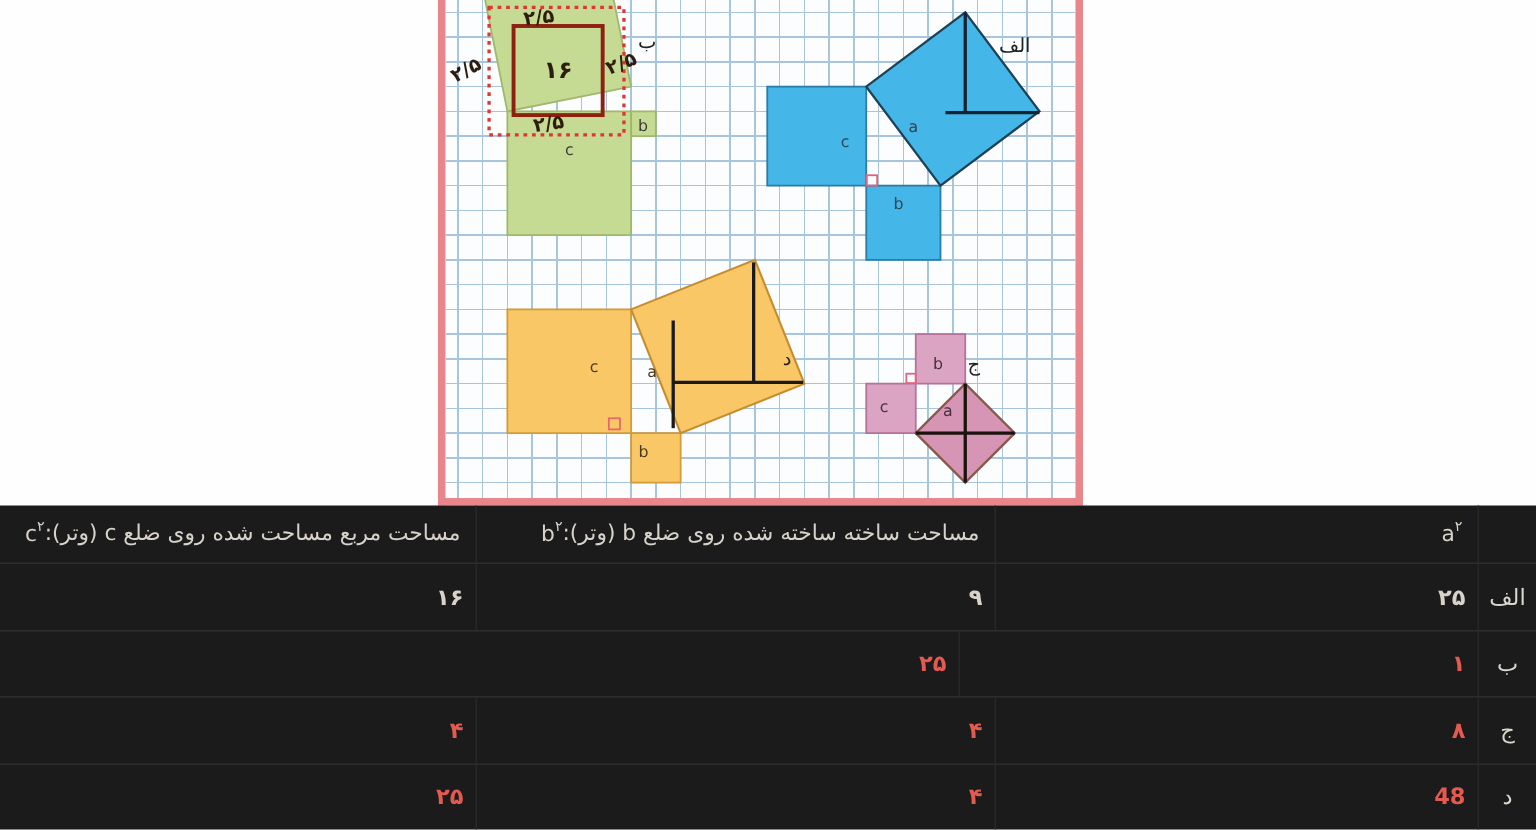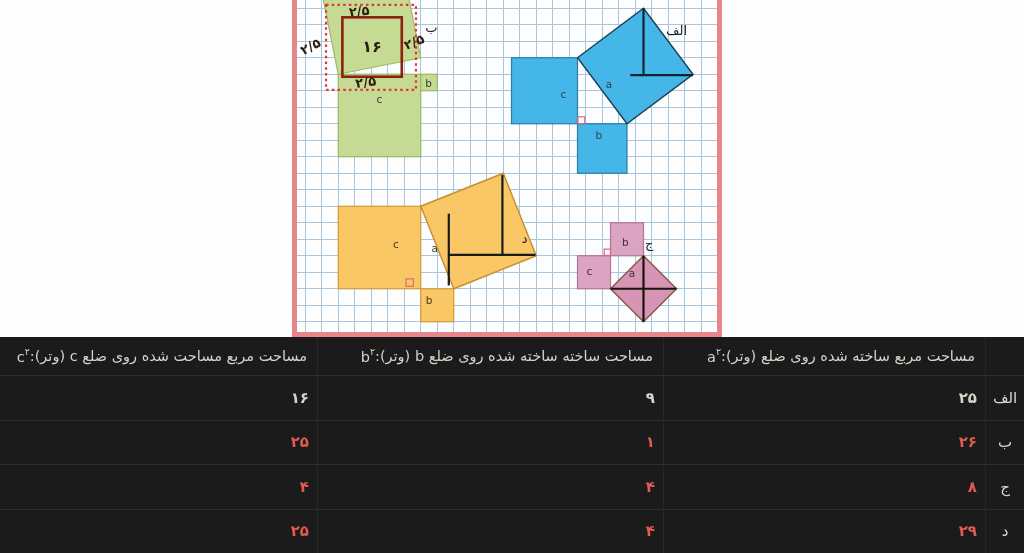--- a/index.html
+++ b/index.html
@@ -133,21 +133,20 @@
         <text x="132" y="304.425" fill="#4a3a20" font-size="10.5" text-anchor="middle" font-weight="400">b</text>
         <text x="328.34999999999997" y="245.85" fill="#45303c" font-size="10.5" text-anchor="middle" font-weight="400">b</text>
         <text x="292.38" y="274.72499999999997" fill="#45303c" font-size="10.5" text-anchor="middle" font-weight="400">c</text>
         <text x="334.95" y="277.2" fill="#45303c" font-size="10.5" text-anchor="middle" font-weight="400">a</text>
       </svg>
   </div>
   <div class="areas-table" id="tbl" dir="rtl">
       <div class="t-header">
         <div class="cell col-label sep"></div>
         <div class="cell h-cell col-a sep">
-          <span>مساحت مربع ساخته شده روی ضلع (وتر): </span>
           <span class="symwrap" dir="ltr"><span>a</span><sup>۲</sup></span>
         </div>
         <div class="cell h-cell col-b sep">
           <span>مساحت ساخته ساخته شده روی ضلع b (وتر): </span>
           <span class="symwrap" dir="ltr"><span>b</span><sup>۲</sup></span>
         </div>
         <div class="cell h-cell col-c">
           <span>مساحت مربع مساحت شده روی ضلع c (وتر): </span>
           <span class="symwrap" dir="ltr"><span>c</span><sup>۲</sup></span>
         </div>
@@ -163,23 +162,20 @@
           <span class="value">۹</span>
         </div>
         <div class="cell v-cell col-c">
           <span class="value">۱۶</span>
         </div>
       </div>
       <div class="t-row">
         <div class="cell col-label sep">
           <span class="row-label">ب</span>
         </div>
-        <div class="cell v-cell col-a sep">
-          <span class="value answer">۲۶</span>
-        </div>
         <div class="cell v-cell col-b sep">
           <span class="value answer">۱</span>
         </div>
         <div class="cell v-cell col-c">
           <span class="value answer">۲۵</span>
         </div>
       </div>
       <div class="t-row">
         <div class="cell col-label sep">
           <span class="row-label">ج</span>
@@ -192,21 +188,21 @@
         </div>
         <div class="cell v-cell col-c">
           <span class="value answer">۴</span>
         </div>
       </div>
       <div class="t-row">
         <div class="cell col-label sep">
           <span class="row-label">د</span>
         </div>
         <div class="cell v-cell col-a sep">
-          <span class="value answer">۲۹</span>
+          <span class="value answer">48</span>
         </div>
         <div class="cell v-cell col-b sep">
           <span class="value answer">۴</span>
         </div>
         <div class="cell v-cell col-c">
           <span class="value answer">۲۵</span>
         </div>
       </div>
     </div>
 </div>

